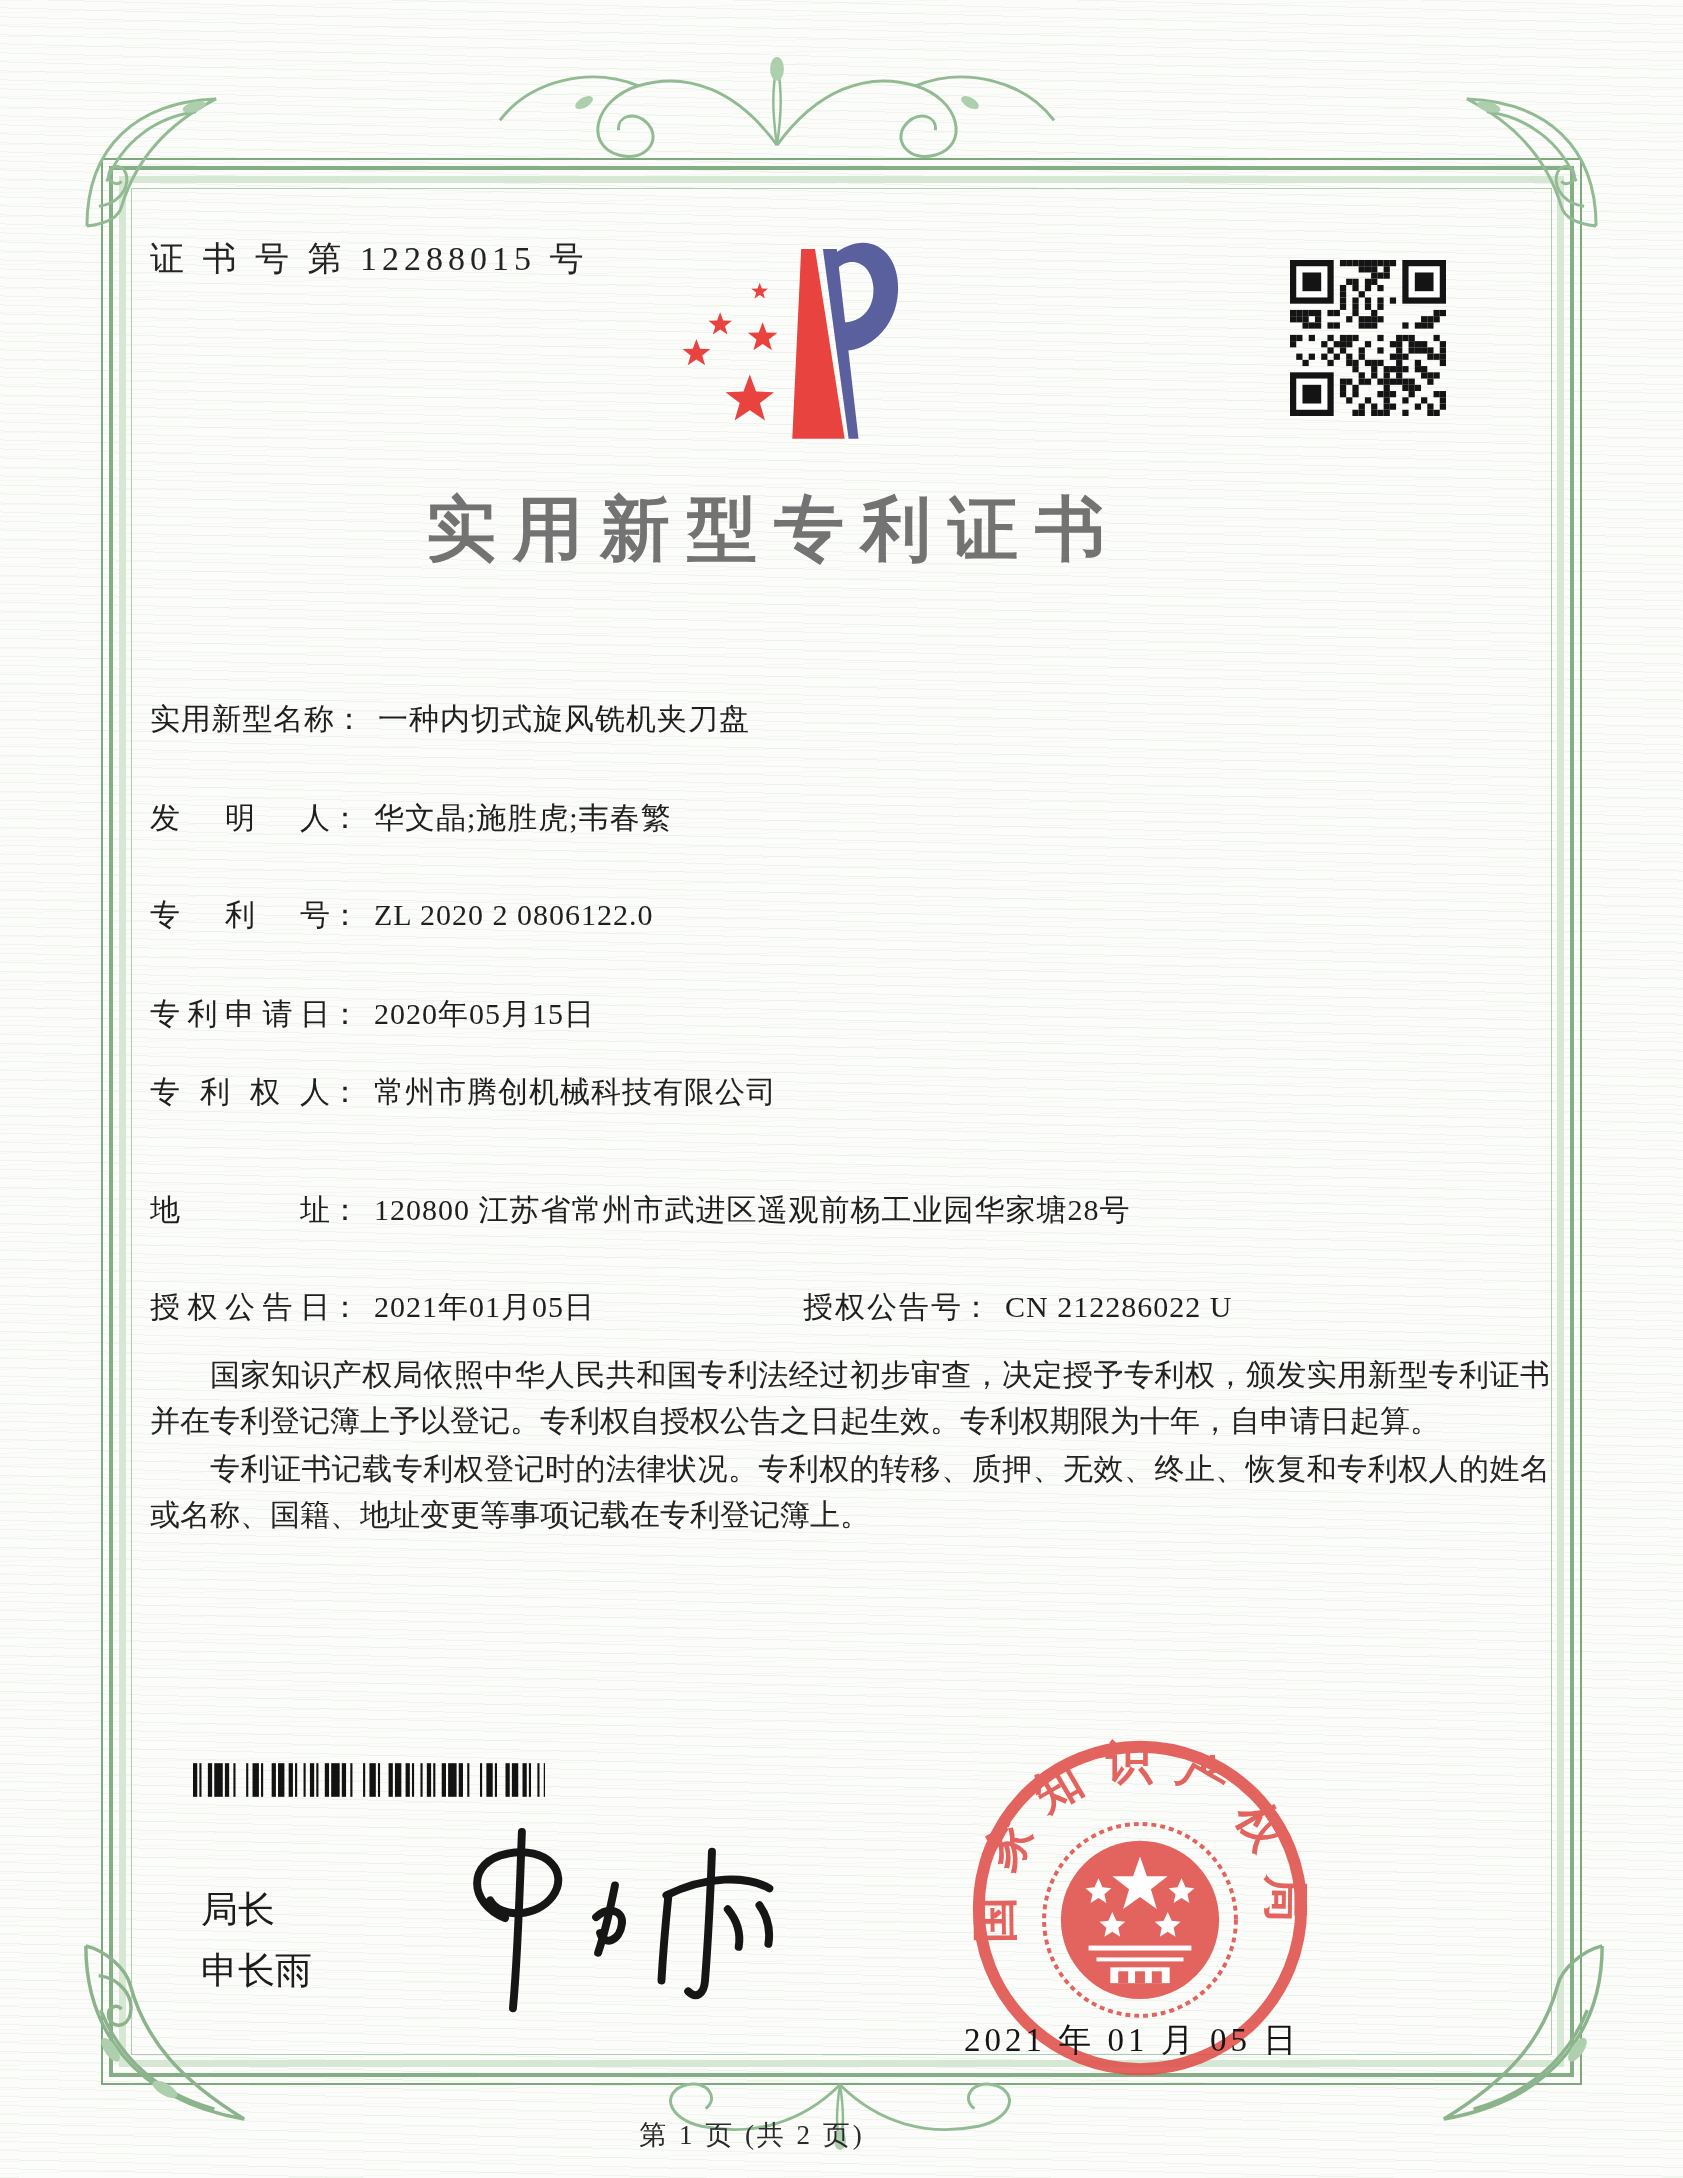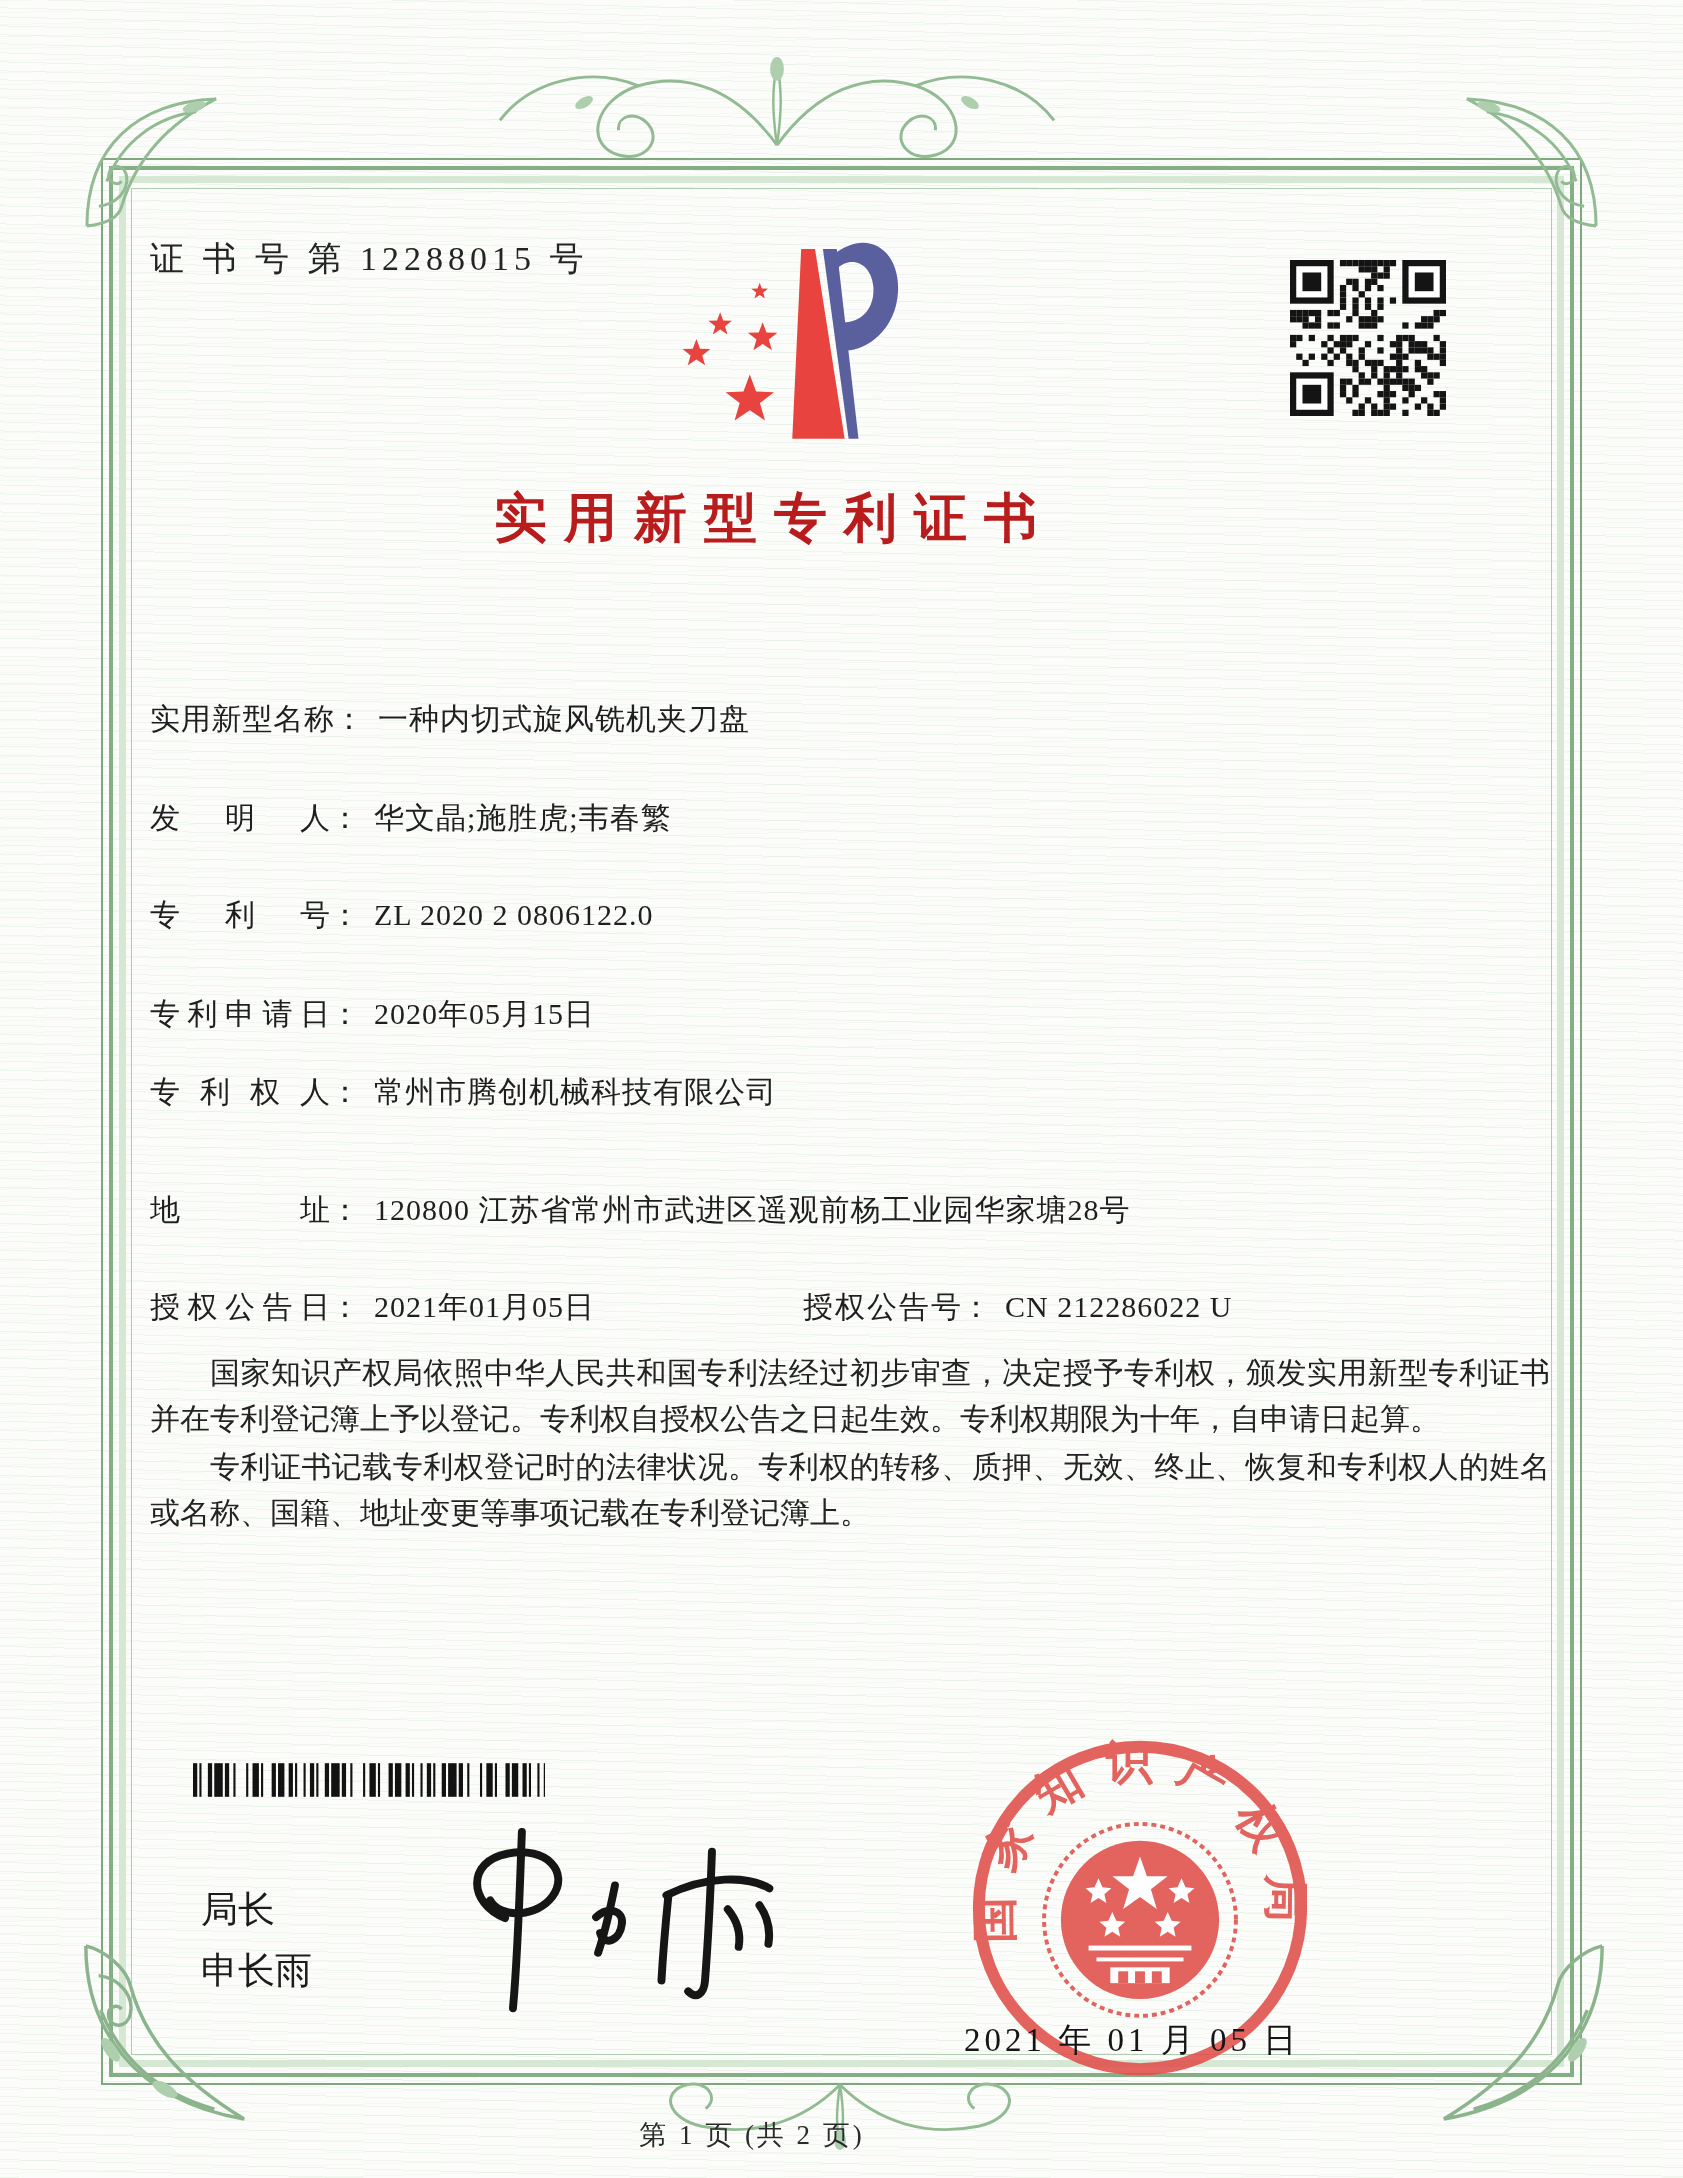--- a/index.html
+++ b/index.html
@@ -22,35 +22,35 @@
   .frame1{position:absolute;top:158px;left:101px;right:101px;bottom:93px;border:2px solid #7fa87f;}
   .frame2{position:absolute;top:166px;left:109px;right:109px;bottom:101px;border:4px solid #86ae86;}
   .frame3{position:absolute;top:176px;left:119px;right:119px;bottom:111px;border:7px solid #d6e7d4;}
   .frame4{position:absolute;top:188px;left:131px;right:131px;bottom:123px;border:1px solid #aecdae;}
   .orn{position:absolute;pointer-events:none;}
   
   .certno{position:absolute;left:150px;top:236px;font-size:34px;letter-spacing:5px;color:#242424;}
   
   .title{
     position:absolute;left:774px;top:483px;transform:translateX(-50%);
-    font-size:53px;font-weight:bold;letter-spacing:17px;white-space:nowrap;color:#b91c1c;
+    font-size:70px;font-weight:bold;letter-spacing:17px;white-space:nowrap;color:#737373;
   }
   
   .logo{position:absolute;left:648px;top:224px;}
   .qr{position:absolute;left:1290px;top:260px;}
   
   .field-row{position:absolute;left:150px;font-size:30px;white-space:nowrap;}
   .flabel{display:inline-block;width:180px;text-align:justify;text-align-last:justify;vertical-align:bottom;}
   .fcolon{display:inline-block;margin-right:14px;}
   .fvalue{letter-spacing:1px;}
   .second-pair{position:absolute;left:653px;top:0;}
   
   .bodytext{
     position:absolute;left:150px;top:1352px;width:1400px;
-    font-size:30px;line-height:46px;text-align:justify;color:#232323;font-family:Liberation Mono, monospace;
+    font-size:30px;line-height:46px;text-align:justify;color:#232323;
   }
   .bodytext p{margin:0 0 2px 0;text-indent:2em;}
   
   .barcode{position:absolute;left:193px;top:1763px;}
   
   .director{position:absolute;left:201px;top:1879px;font-family:"Liberation Sans","DejaVu Sans",sans-serif;font-size:37px;font-weight:500;color:#1c1c1c;line-height:61px;}
   
   .signature{position:absolute;left:411px;top:1824px;}
   
   .seal{position:absolute;left:961px;top:1729px;}

